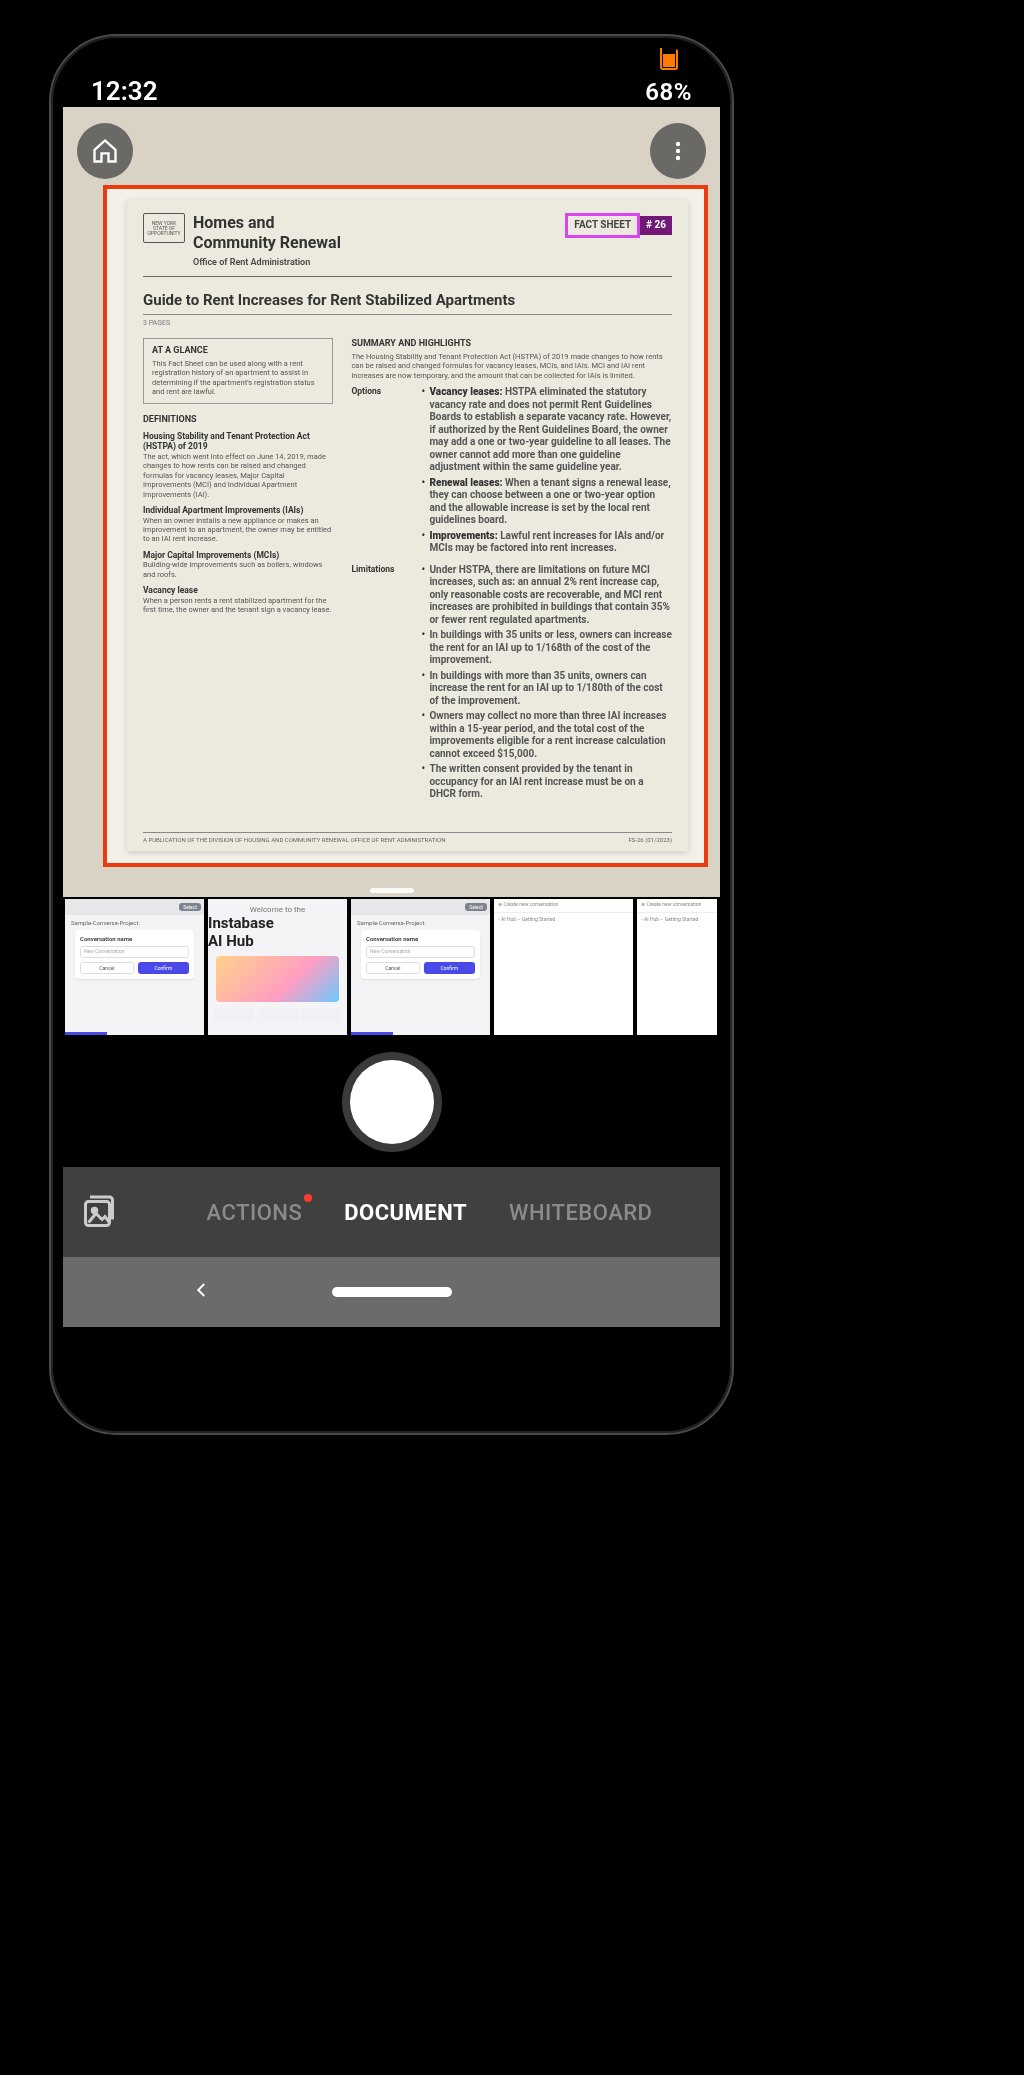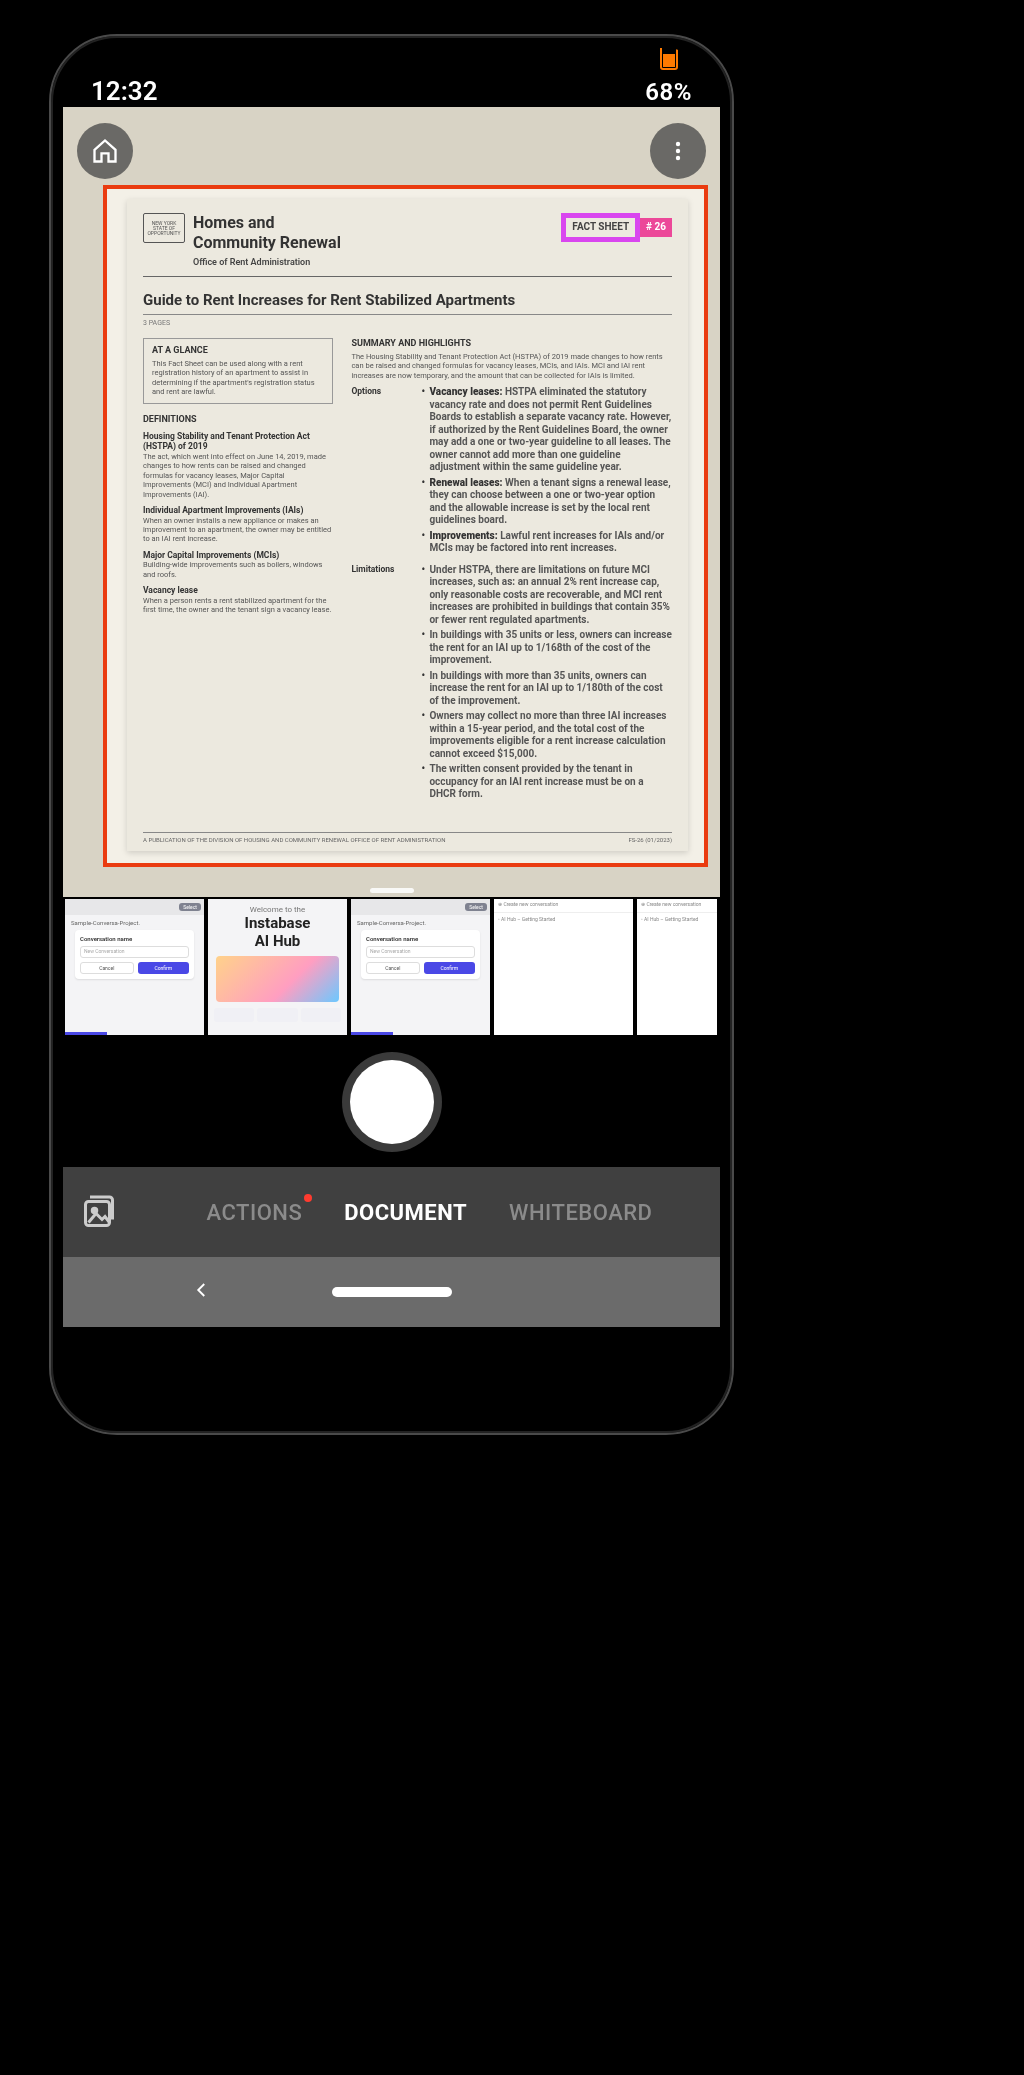--- a/index.html
+++ b/index.html
@@ -101,22 +101,22 @@
   justify-content: space-between;
   align-items: flex-start;
   border-bottom: 1px solid #666;
   padding-bottom: 8px;
 }
 .logo-block { display:flex; gap:8px; }
 .ny-outline { width:42px; height:30px; border:1.5px solid #555; border-radius:2px; display:flex; align-items:center; justify-content:center; font-size:5px; text-align:center; line-height:1; color:#555;}
 .agency-name .line1 { font-size: 16px; font-weight: 700; color:#333; }
 .agency-sub { font-size: 9px; font-weight:600; margin-top:4px;}
 .factsheet-badge { display:flex; align-items:center; font-size:10px; }
-.factsheet-badge .fs-label { border:5px solid #d946ef; padding:3px 6px; font-weight:700;}
-.factsheet-badge .fs-num { background:#ec4899; color:#fff; padding:3px 6px; font-weight:700;}
+.factsheet-badge .fs-label { border:3px solid #d946ef; padding:3px 6px; font-weight:700;}
+.factsheet-badge .fs-num { background:#701a75; color:#fff; padding:3px 6px; font-weight:700;}
 
 .doc-title { font-size: 15px; font-weight:700; color:#333; margin:14px 0 4px; }
 .doc-pages { font-size:7px; text-transform:uppercase; color:#777; border-top:1px solid #888; padding-top:4px; margin-top:2px;}
 
 .doc-columns { display:flex; gap:18px; margin-top:10px; }
 .col-left { flex: 0 0 36%; }
 .col-right { flex: 1; }
 
 .col-box { border:1px solid #999; padding:6px 8px; margin-bottom:10px; }
 .sec-head { font-weight:700; text-transform:uppercase; font-size:9px; margin-bottom:3px; color:#333;}
@@ -156,21 +156,21 @@
 .thumb .t-top .pill { font-size:5px; color:#fff; background:#7f8290; border-radius:3px; padding:1px 4px;}
 .thumb .t-mid { padding: 4px 6px; font-size:6px; color:#666;}
 .thumb .t-card { background:#fff; border-radius:4px; margin:4px; padding:5px; box-shadow:0 1px 2px rgba(0,0,0,0.1);}
 .thumb .t-input { height:12px; background:#fff; border:1px solid #ddd; border-radius:3px; margin:4px 0; font-size:5px; color:#aaa; padding:1px 3px;}
 .thumb .t-btns { display:flex; gap:4px; margin-top:4px;}
 .thumb .t-btn { flex:1; height:12px; border-radius:3px; font-size:5px; display:flex; align-items:center; justify-content:center;}
 .thumb .t-btn.cancel { background:#fff; border:1px solid #ddd; color:#555;}
 .thumb .t-btn.confirm { background:#4a48e6; color:#fff;}
 .thumb .t-progress { position:absolute; bottom:0; left:0; height:3px; width:30%; background:#4a48e6;}
 .thumb.welcome .wtitle { font-size:8px; text-align:center; color:#777; margin-top:6px;}
-.thumb.welcome .wbrand { font-size:15px; font-weight:700; text-align:center; color:#222;}
+.thumb.welcome .wbrand { font-size:15px; font-weight:700; color:#222;}
 .thumb.welcome .wart { margin:6px 8px; height:46px; border-radius:4px; background:linear-gradient(135deg,#ffd28a,#ff9ec1 60%,#6cc8ff); position:relative;}
 .thumb.welcome .wchips { display:flex; gap:3px; padding:0 6px;}
 .thumb.welcome .chip { flex:1; height:14px; background:#f0f0f5; border-radius:3px;}
 .thumb.blank .bl-top { height:14px; background:#fff; border-bottom:1px solid #eee; font-size:5px; color:#888; padding:2px 4px;}
 .thumb.blank .bl-body { background:#fff; height:calc(100% - 14px);}
 
 
 .capture-bar {
   height: 130px;
   background:#000;

